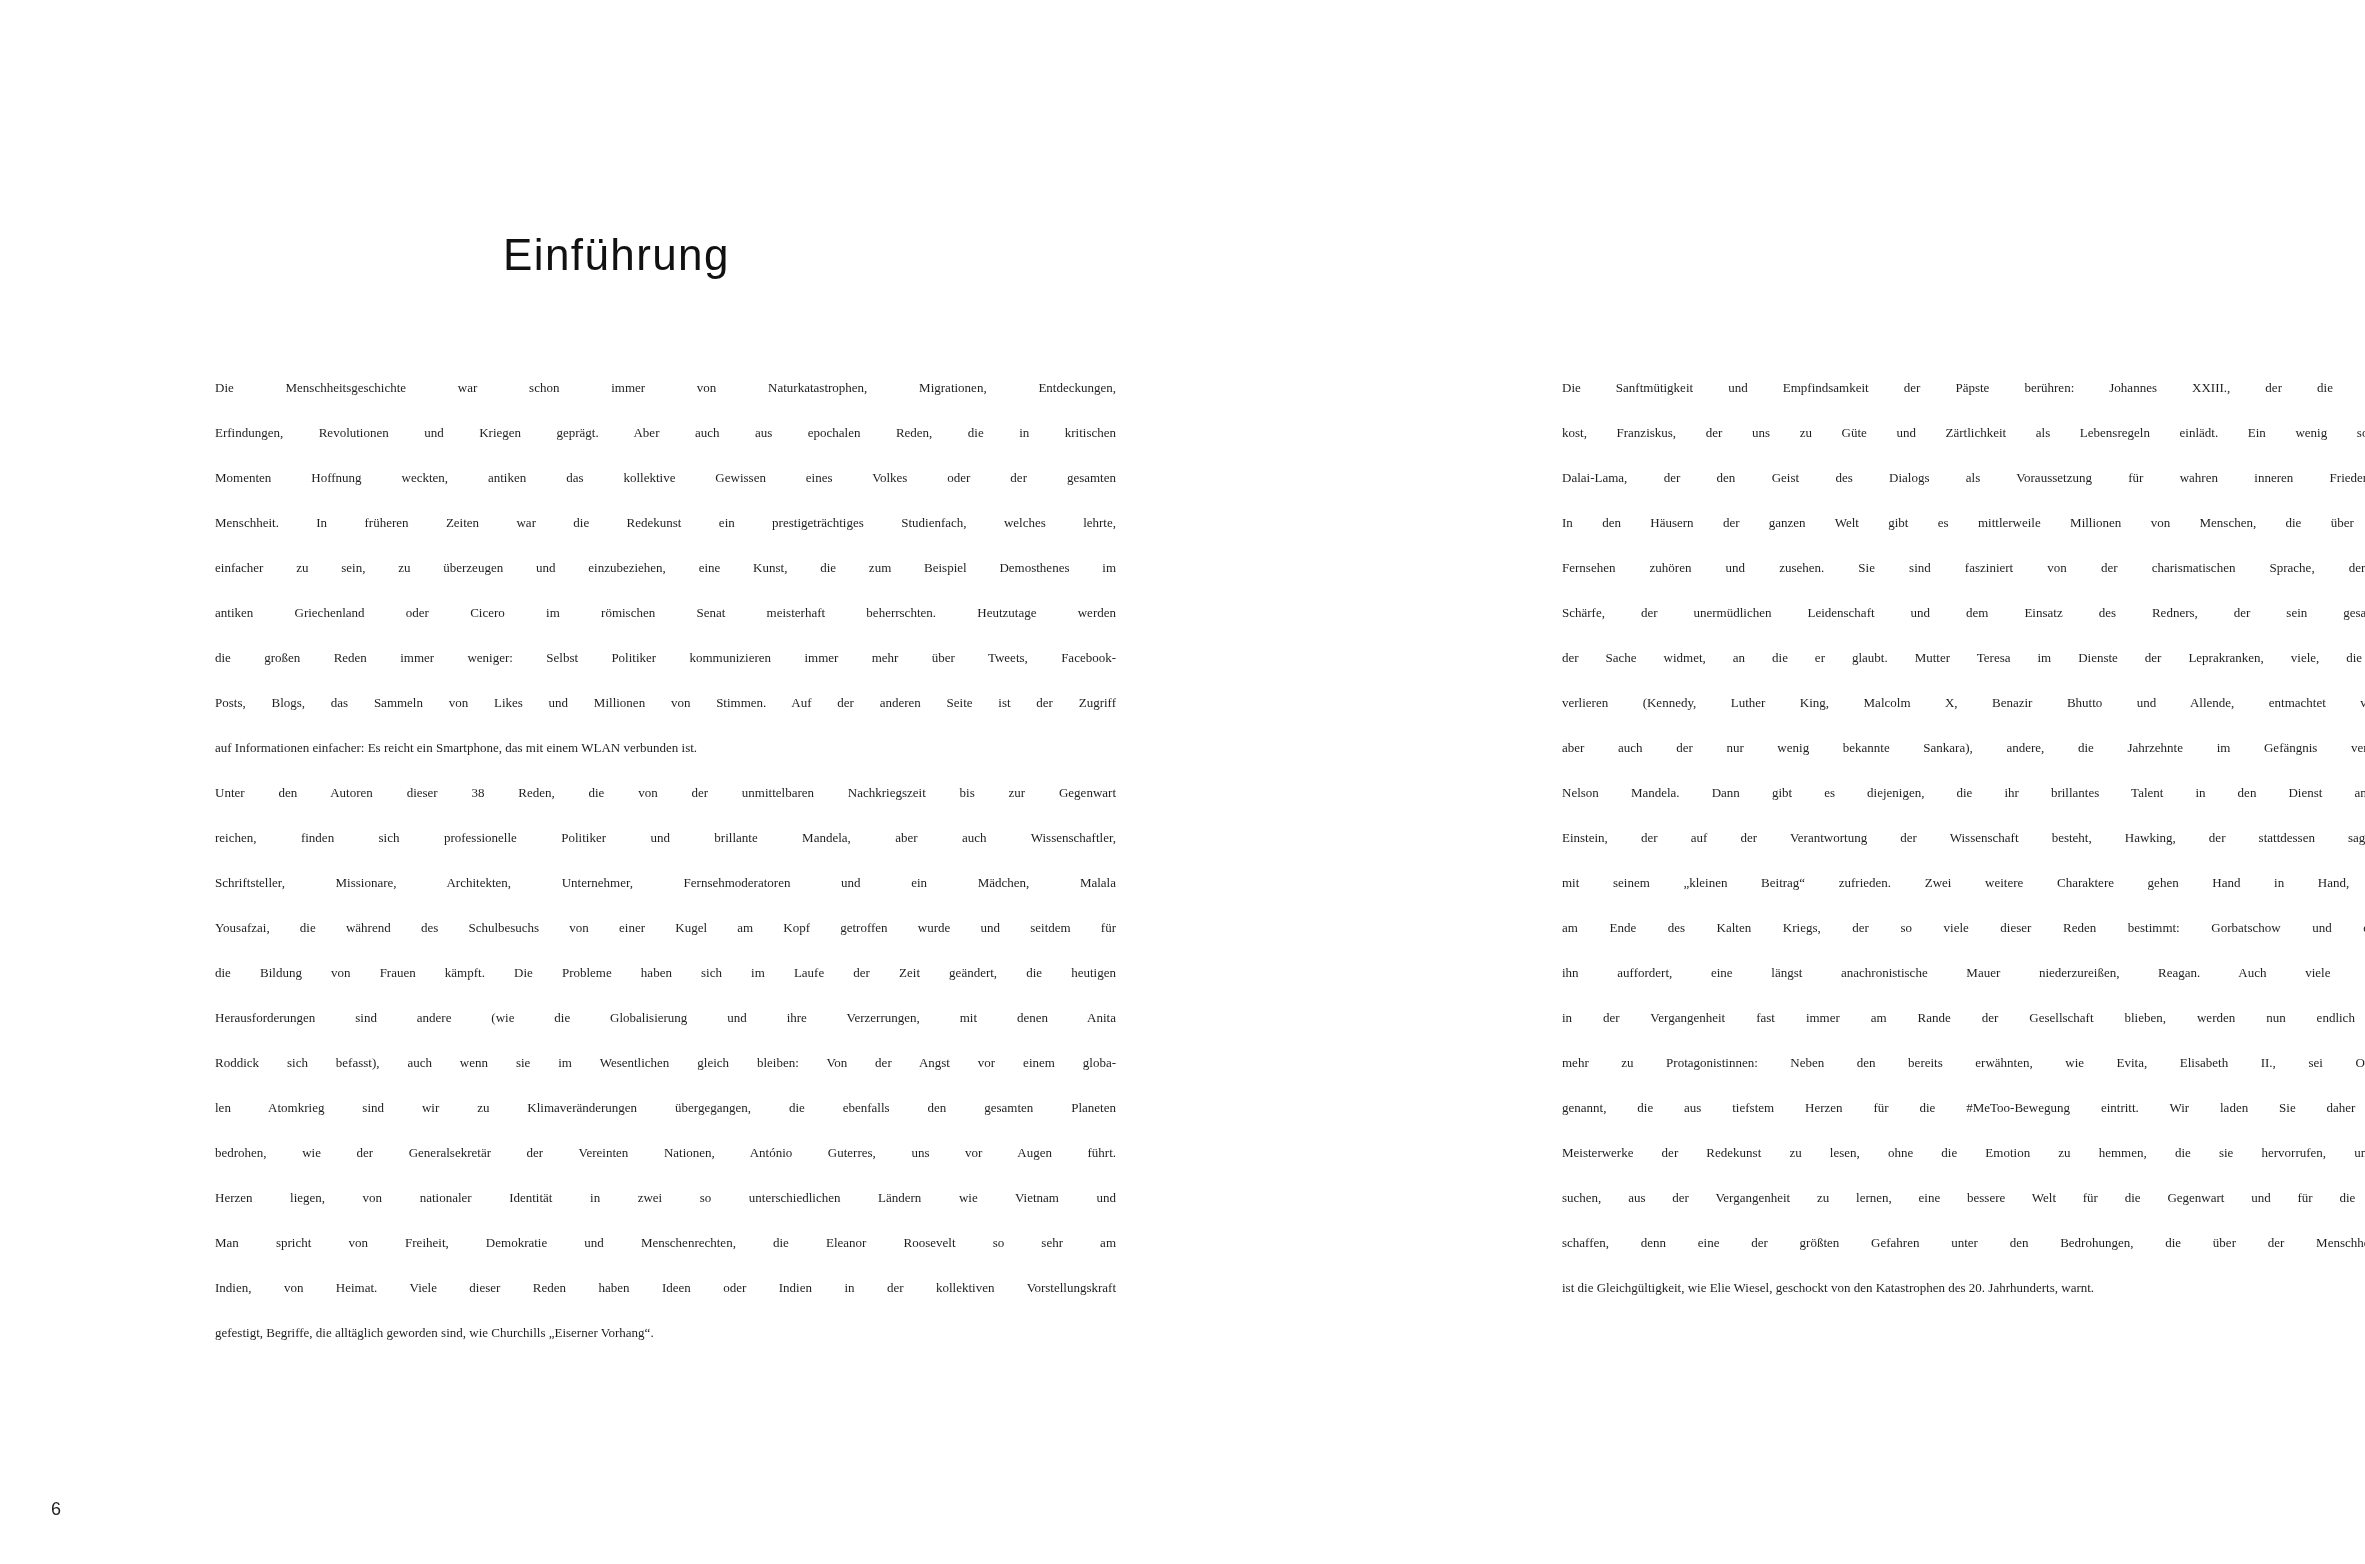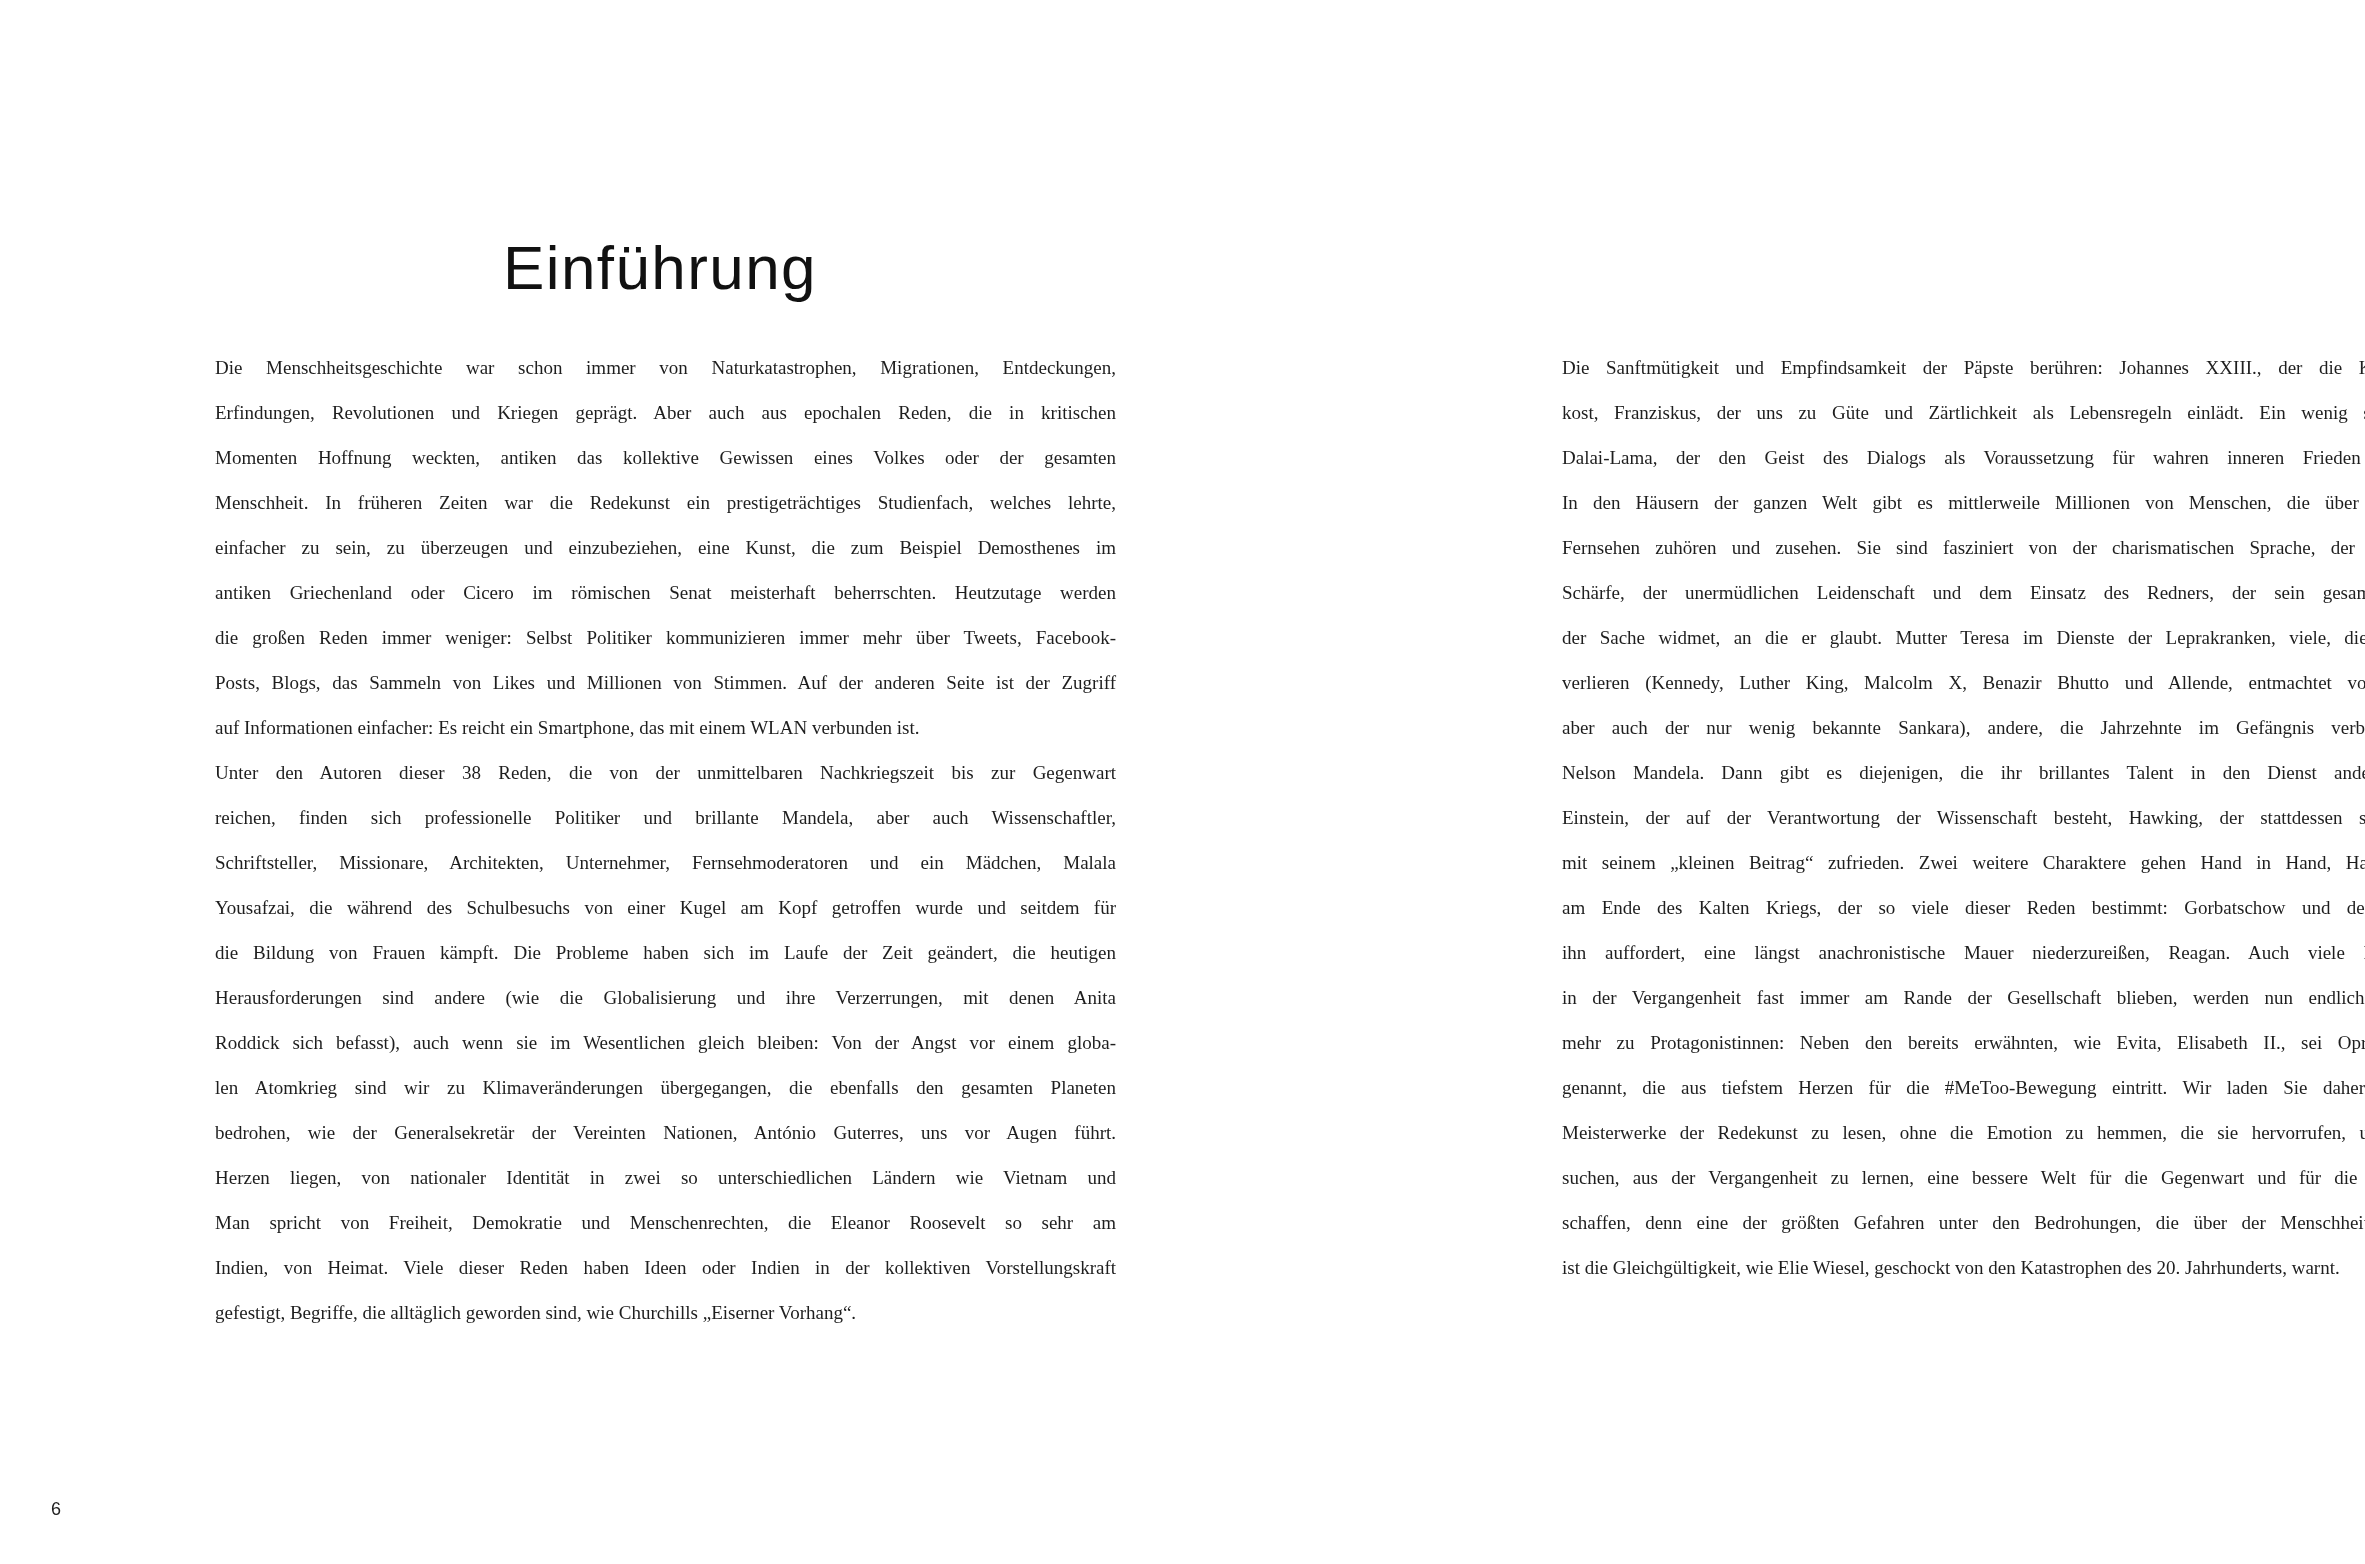--- a/index.html
+++ b/index.html
@@ -20,32 +20,32 @@
     position: absolute; top: 0; height: 1565px; width: 1324px;
   }
   .page.left  { left: 0; }
   .page.right { left: 1324px; }
 
   .chapter-title {
     position: absolute;
     left: 503px; top: 195px;
     font-family: "Liberation Sans", "DejaVu Sans", sans-serif;
     font-weight: 400;
-    font-size: 62px;
+    font-size: 44px;
     line-height: 62px;
     letter-spacing: 1.4px;
     color: #111111;
     white-space: nowrap;
   }
 
   .text-column {
     position: absolute;
-    top: 345px;
+    top: 365px;
     width: 901px;
-    font-size: 19px;
+    font-size: 13px;
     line-height: 45px;
     color: var(--ink, #1e1e1e);
   }
   .page.left  .text-column { left: 215px; }
   .page.right .text-column { left: 238px; } 
 
   .line {
     height: 45px;
     text-align: justify;
     text-align-last: justify;

